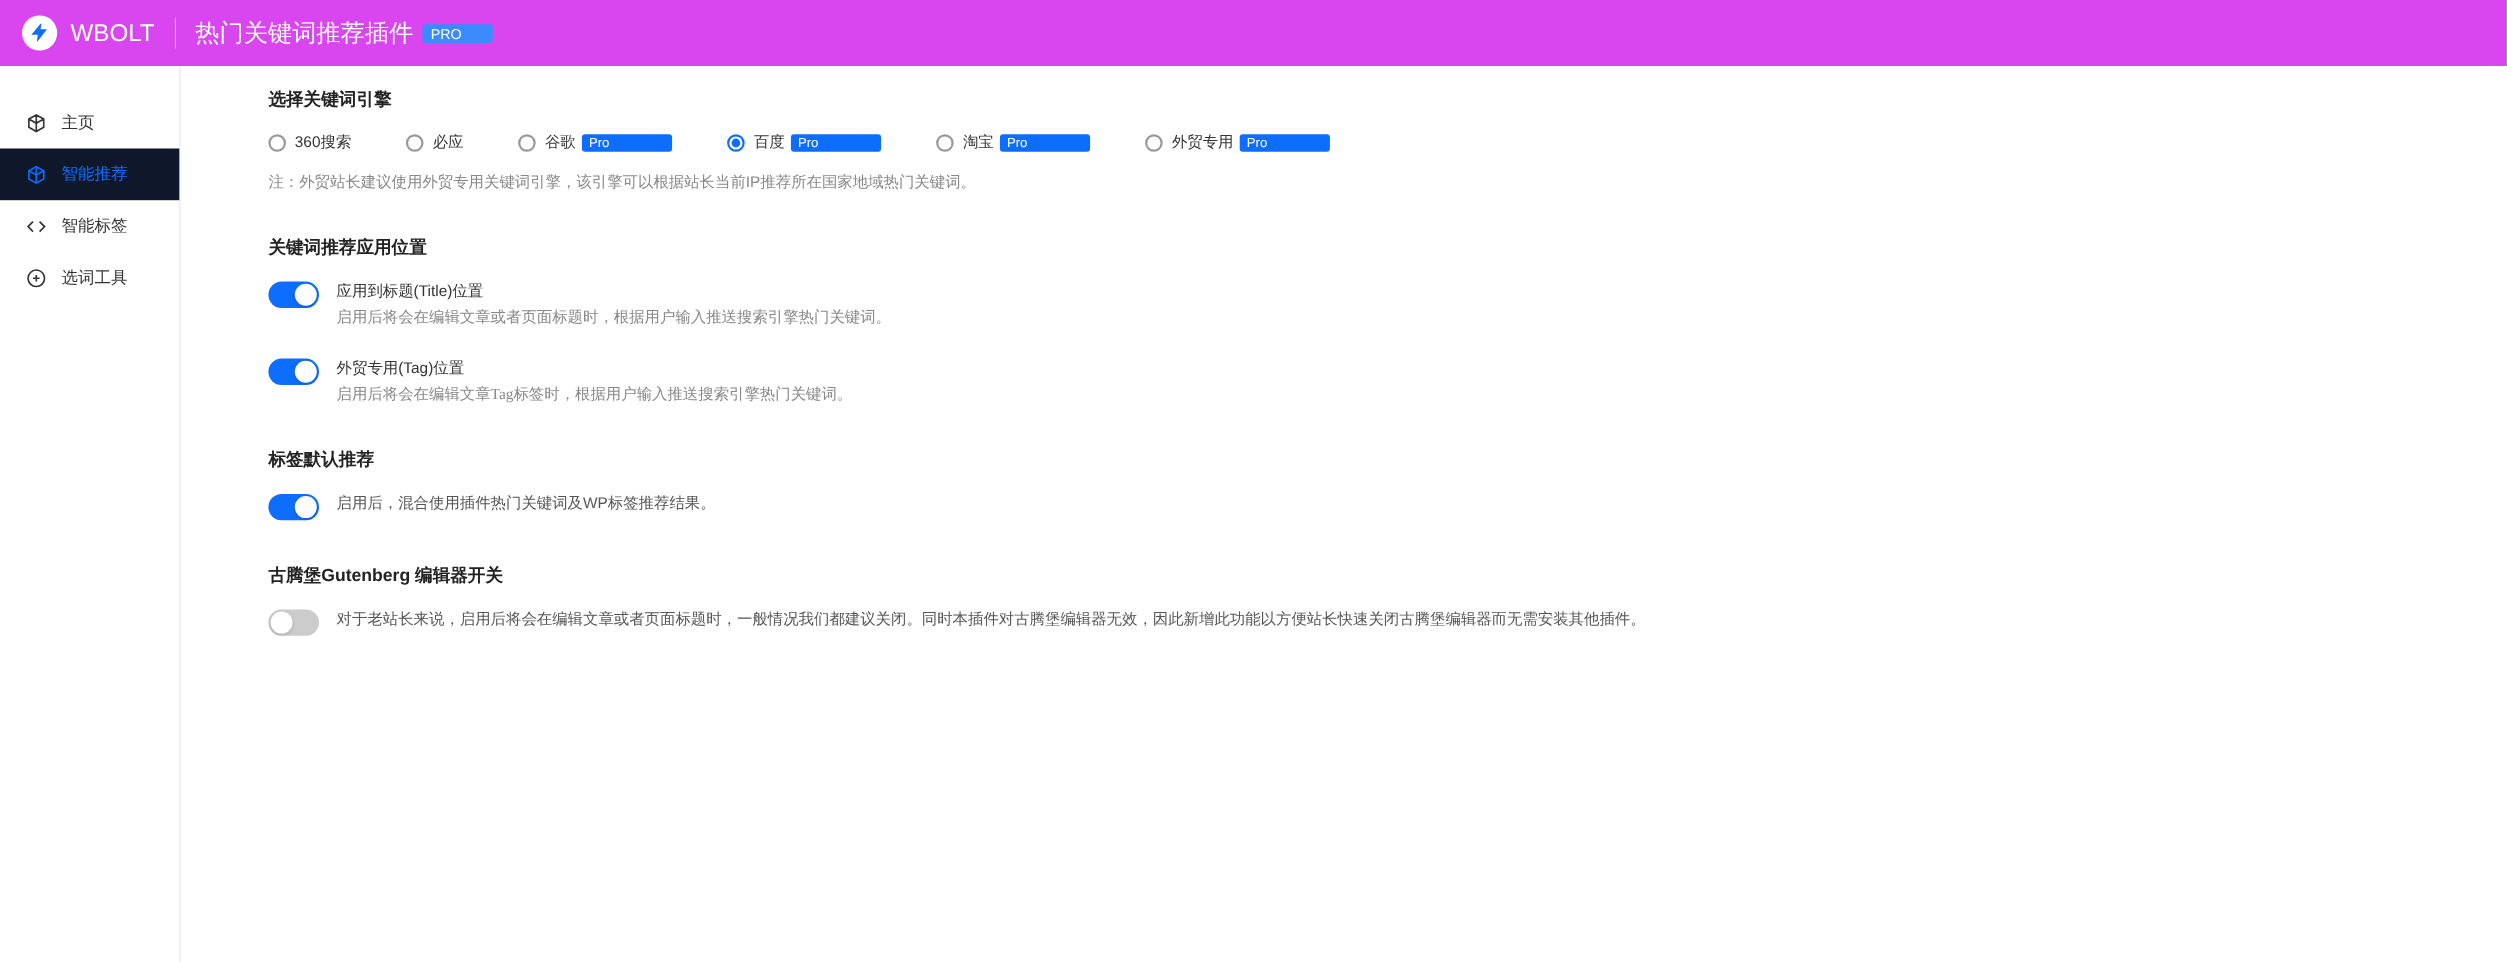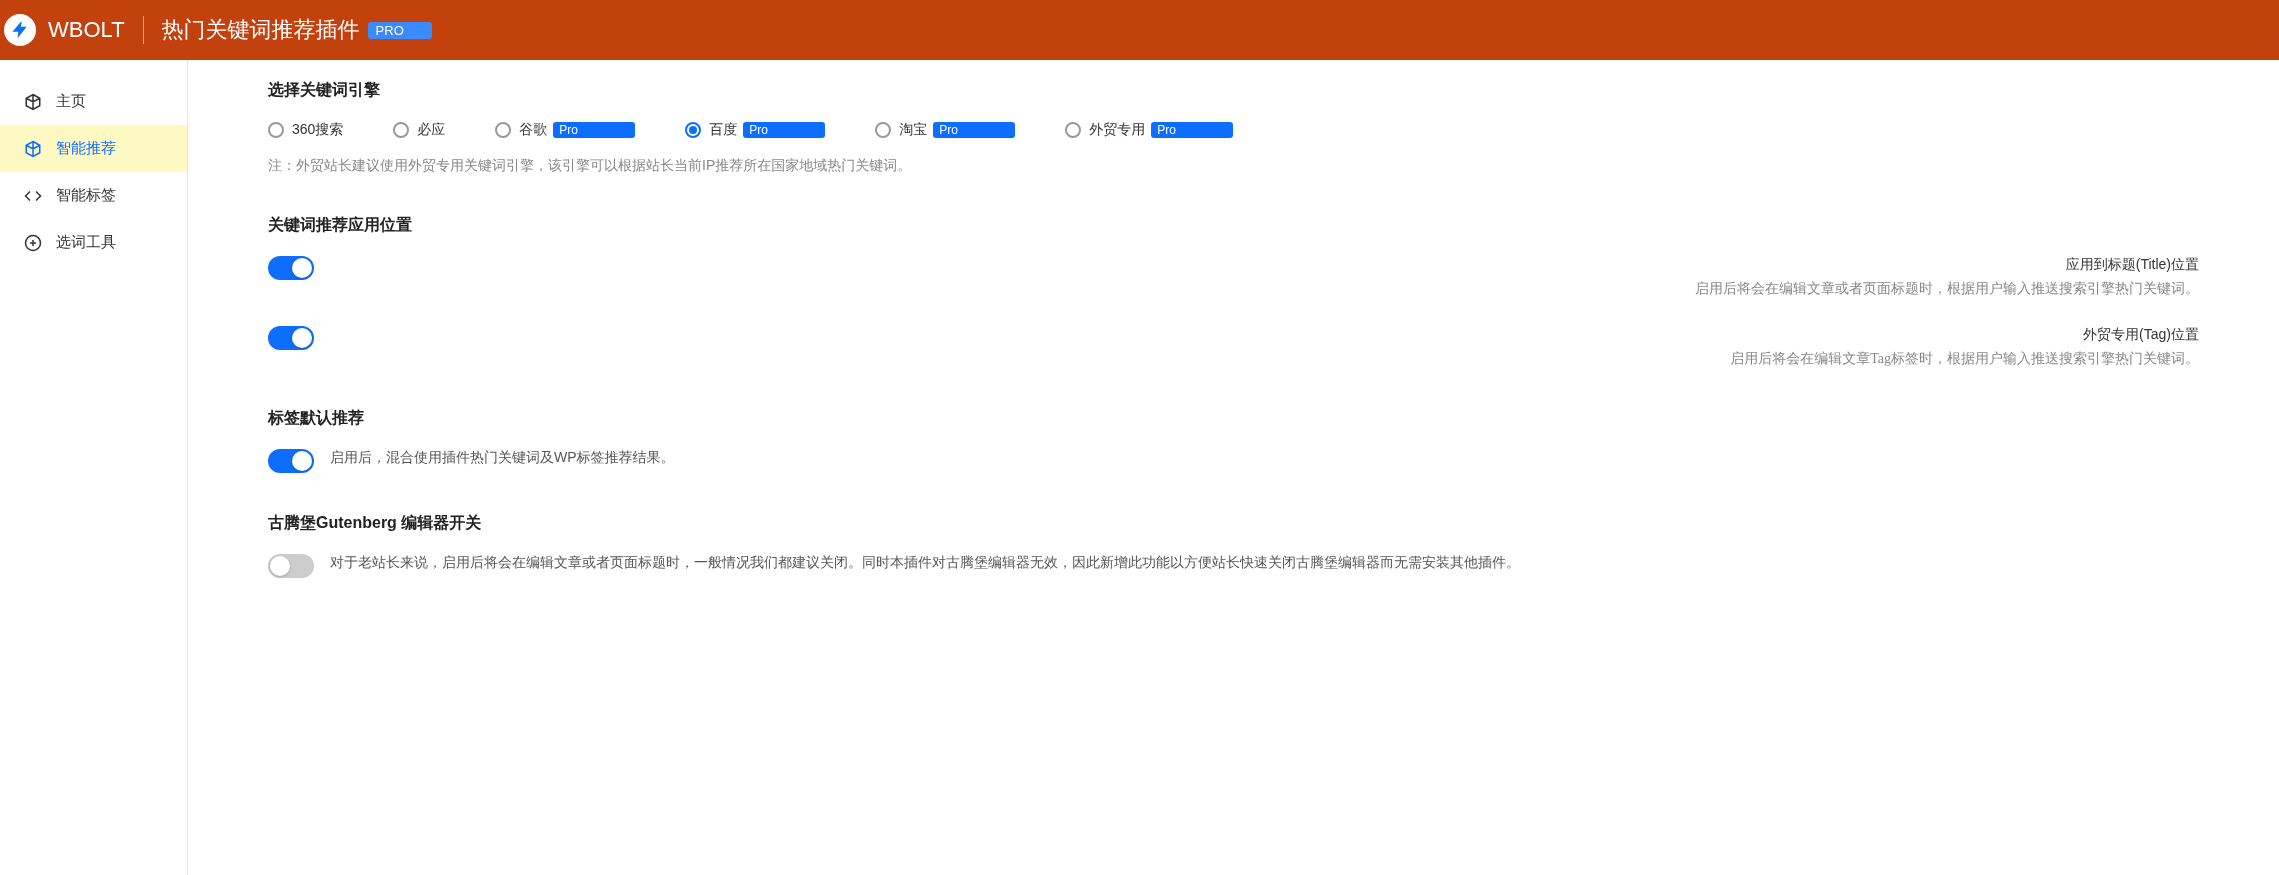--- a/index.html
+++ b/index.html
@@ -1,23 +1,23 @@
 <!DOCTYPE html>
 <html><head>
   <meta charset="utf-8">
   <style>
     * { margin: 0; padding: 0; box-sizing: border-box; }
     body { font-family: -apple-system, BlinkMacSystemFont, "Segoe UI", "Microsoft YaHei", sans-serif; background: #fff; color: #333; }
     
     .header {
-      background: #c2410c;
+      background: #d946ef;
       height: 60px;
       display: flex;
       align-items: center;
-      padding: 0 4px;
+      padding: 0 20px;
       color: #fff;
     }
     .logo-icon {
       width: 32px;
       height: 32px;
       background: #fff;
       border-radius: 50%;
       display: flex;
       align-items: center;
       justify-content: center;
@@ -36,33 +36,33 @@
       border-radius: 3px;
       margin-left: 8px;
       vertical-align: middle;
       width: 64px;
       text-align: left;
     }
     
     .layout { display: flex; min-height: calc(100vh - 60px); }
     
     .sidebar {
-      width: 188px;
+      width: 164px;
       border-right: 1px solid #e5e5e5;
-      padding-top: 18px;
+      padding-top: 28px;
     }
     .nav-item {
       display: flex;
       align-items: center;
       padding: 14px 24px;
       font-size: 15px;
       color: #333;
       cursor: pointer;
     }
-    .nav-item.active { color: #0d6efd; background: #fef9c3; }
+    .nav-item.active { color: #0d6efd; background: #0f172a; }
     .nav-icon {
       width: 18px;
       height: 18px;
       margin-right: 14px;
       display: flex;
       align-items: center;
       justify-content: center;
     }
     .nav-icon svg { width: 18px; height: 18px; fill: none; stroke: currentColor; stroke-width: 2; }
     
@@ -94,21 +94,21 @@
       font-size: 12px;
       padding: 1px 6px;
       border-radius: 3px;
       margin-left: 6px;
       width: 82px;
       text-align: left;
     }
     
     .note { font-size: 14px; color: #888; margin-top: 18px; }
     
-    .toggle-row { display: flex; align-items: flex-start; margin-bottom: 28px; text-align: right; }
+    .toggle-row { display: flex; align-items: flex-start; margin-bottom: 28px; }
     .toggle {
       width: 46px;
       height: 24px;
       border-radius: 12px;
       background: #ccc;
       position: relative;
       cursor: pointer;
       flex-shrink: 0;
       margin-right: 16px;
     }

